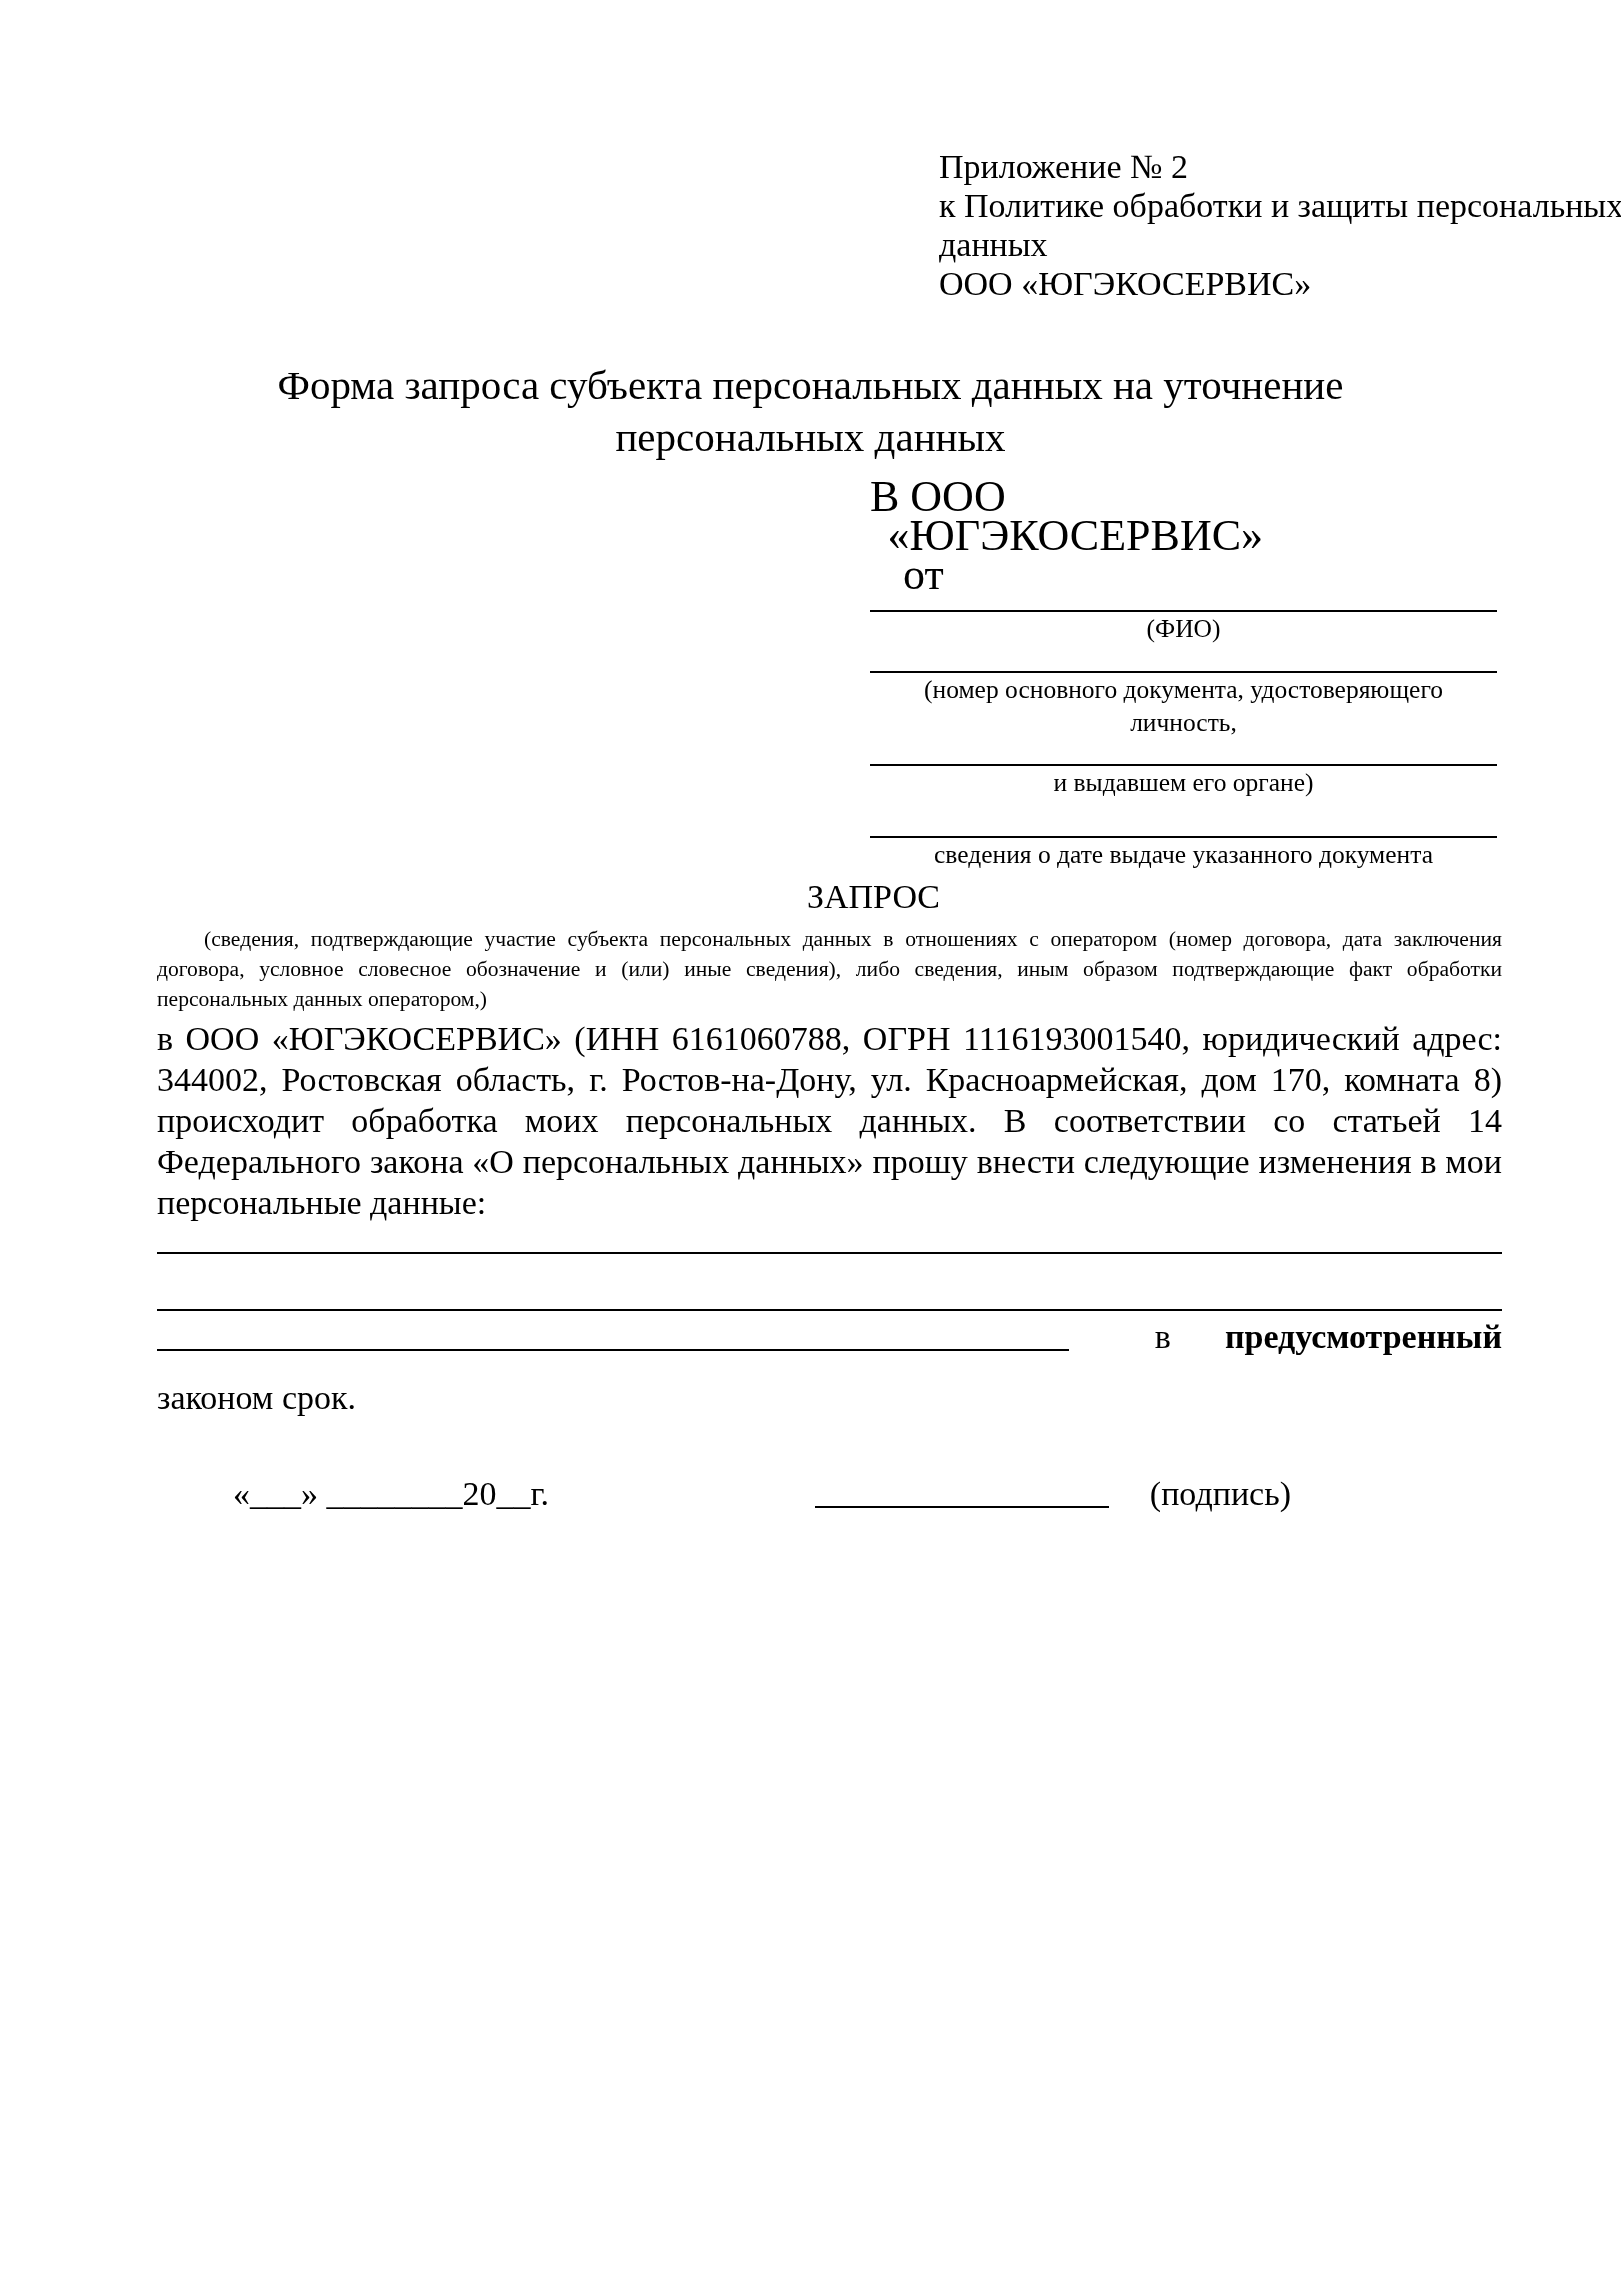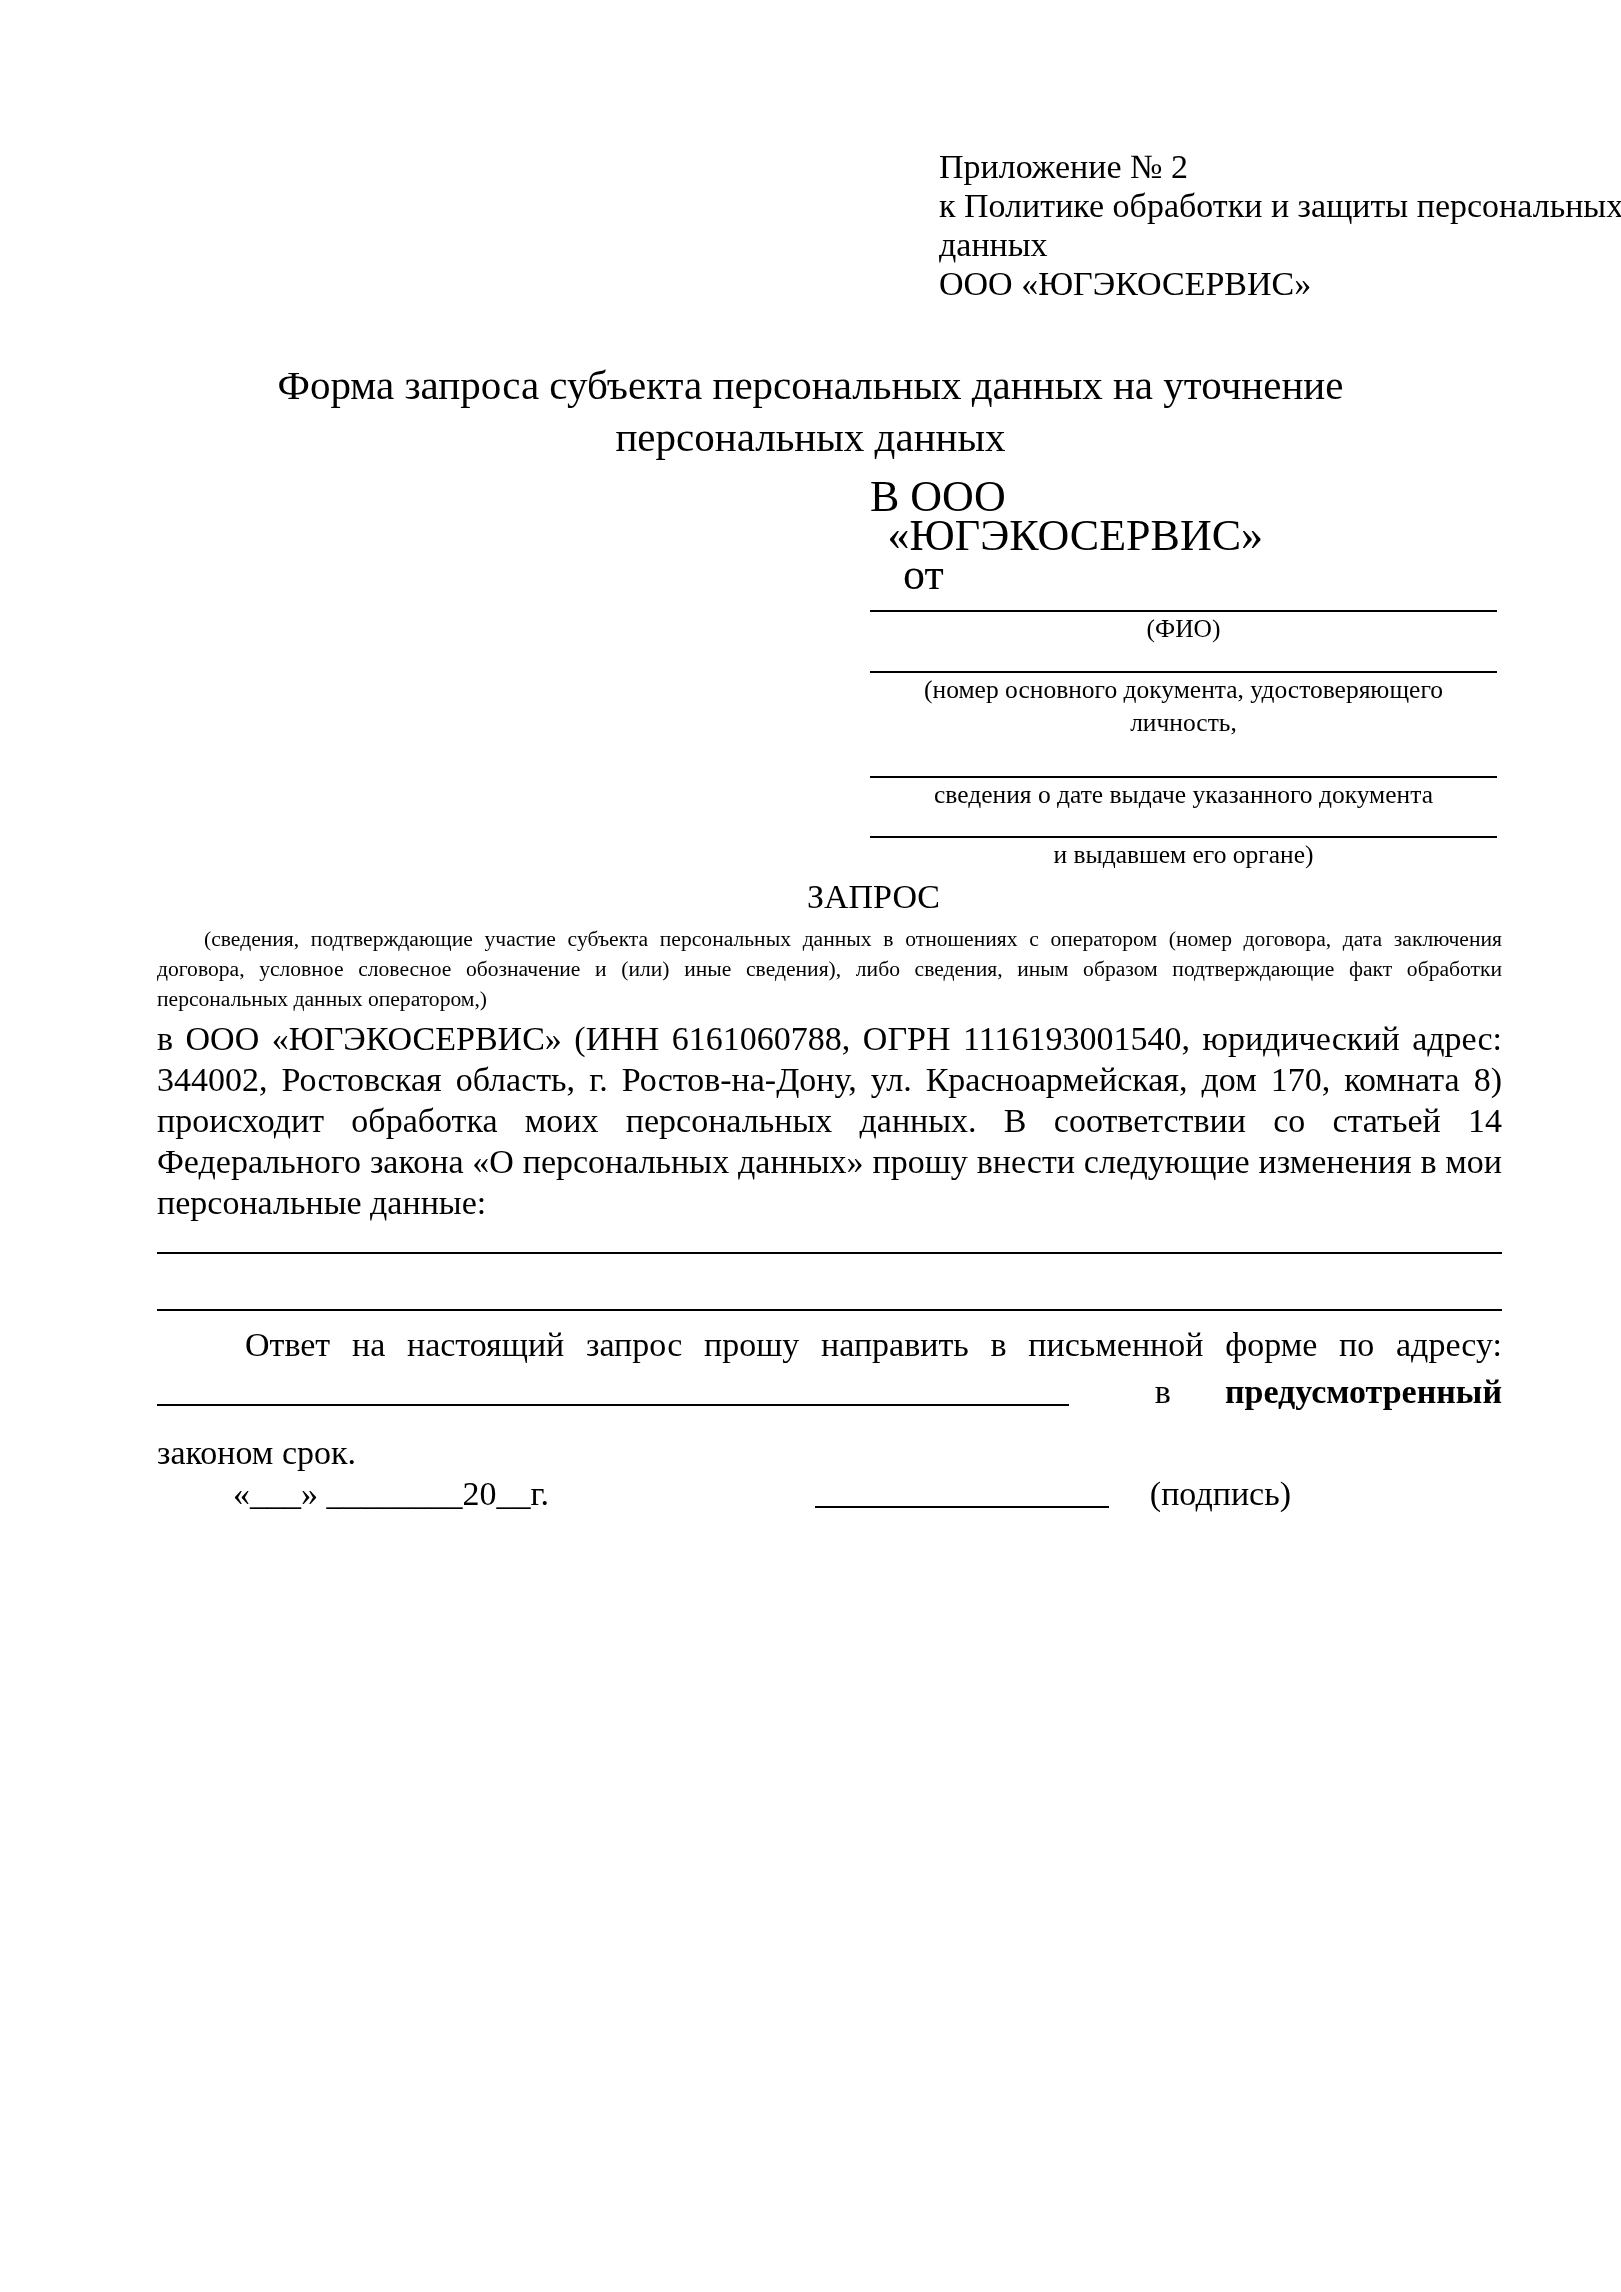--- a/index.html
+++ b/index.html
@@ -193,42 +193,41 @@
 
   <div class="fields">
     <div class="field">
       <div class="blank-line"></div>
       <div class="field-caption">(ФИО)</div>
     </div>
     <div class="field">
       <div class="blank-line"></div>
       <div class="field-caption">(номер основного документа, удостоверяющего личность,</div>
     </div>
+    <div class="field">
+      <div class="blank-line"></div>
+      <div class="field-caption">и выдавшем его органе)</div>
+    </div>
     <div class="field gap-lg">
       <div class="blank-line"></div>
       <div class="field-caption">сведения о дате выдаче указанного документа</div>
-    </div>
-    <div class="field">
-      <div class="blank-line"></div>
-      <div class="field-caption">и выдавшем его органе)</div>
     </div>
   </div>
 
   <div class="main">
     <div class="request-heading">ЗАПРОС</div>
 
 
     <div class="fine-print">(сведения, подтверждающие участие субъекта персональных данных в отношениях с оператором (номер договора, дата заключения договора, условное словесное обозначение и (или) иные сведения), либо сведения, иным образом подтверждающие факт обработки персональных данных оператором,)</div>
 
     <div class="body-par">в ООО «ЮГЭКОСЕРВИС» (ИНН 6161060788, ОГРН 1116193001540, юридический адрес: 344002, Ростовская область, г. Ростов-на-Дону, ул. Красноармейская, дом 170, комната 8) происходит обработка моих персональных данных. В соответствии со статьей 14 Федерального закона «О персональных данных» прошу внести следующие изменения в мои персональные данные:</div>
 
     <div class="rule rule-1"></div>
     <div class="rule rule-2"></div>
 
-    <div class="reply-first">Ответ на настоящий запрос прошу направить в письменной форме по адресу:</div>
 
     <div class="reply-second">
       <span class="reply-fill"></span>
       <span class="reply-w1">в</span>
       <span class="reply-w2">предусмотренный</span>
     </div>
 
     <div class="reply-last">законом срок.</div>
   </div>
 

